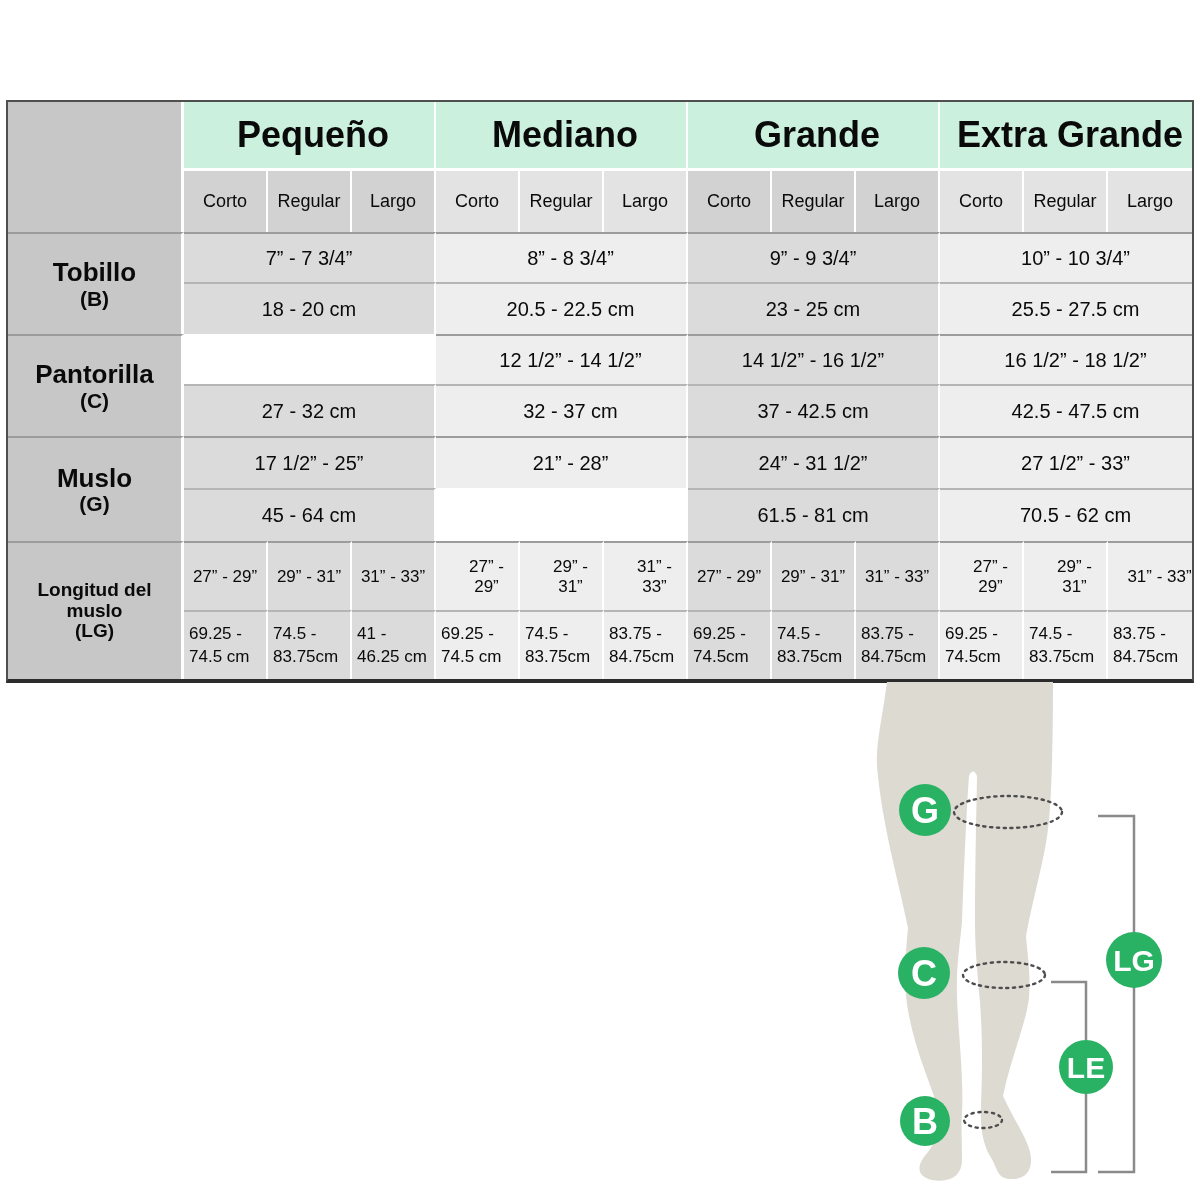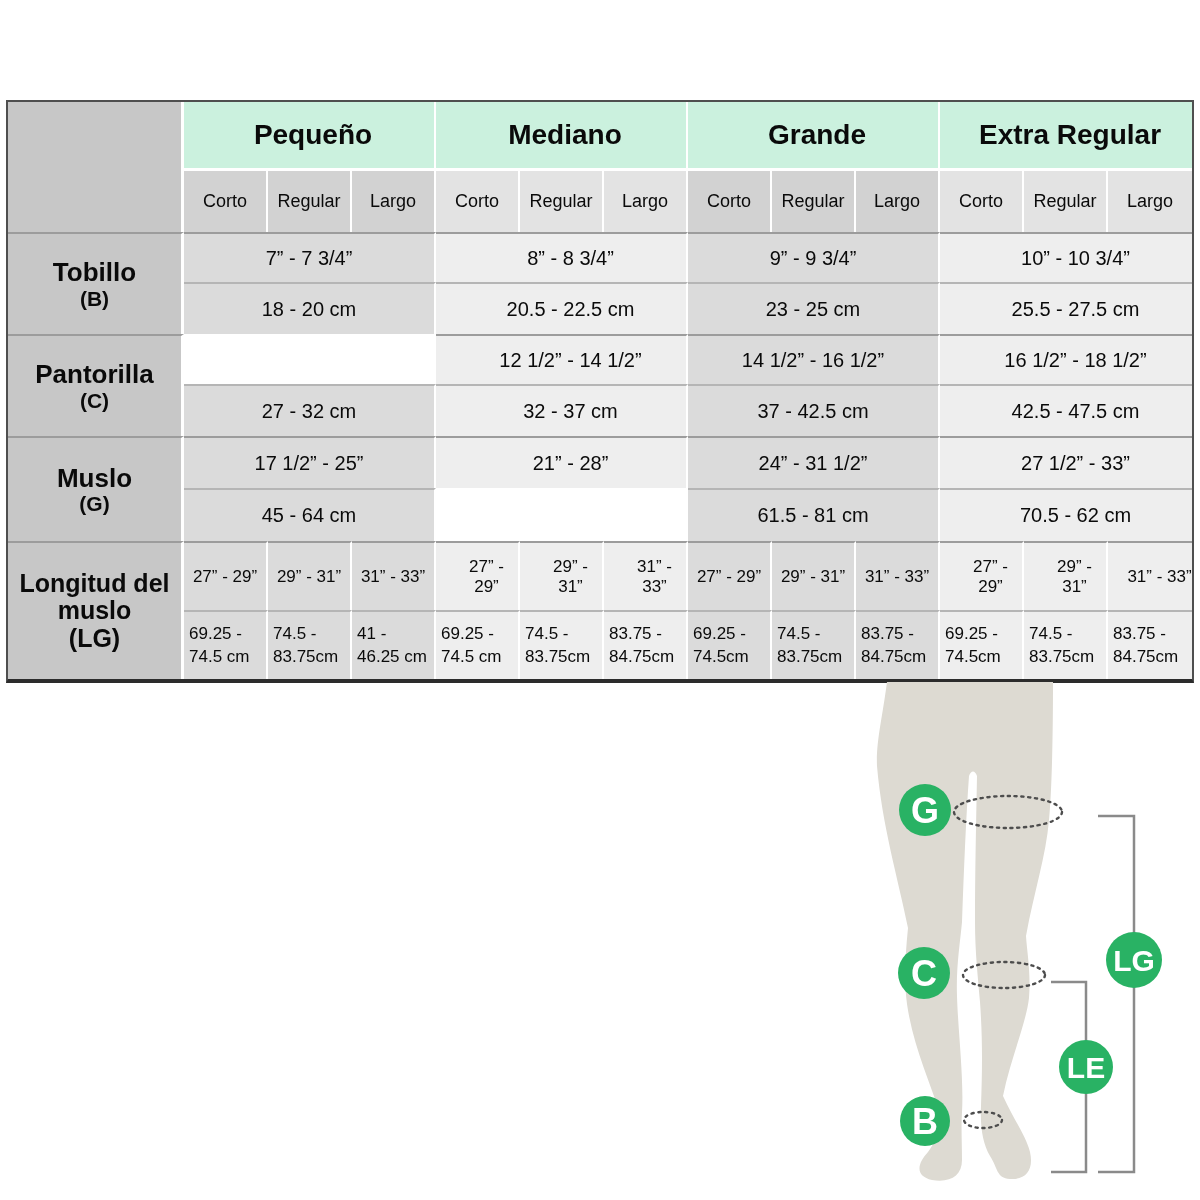--- a/index.html
+++ b/index.html
@@ -16,48 +16,48 @@
   .gd{background:#dbdbdb;}   
   .gl{background:#eeeeee;padding-left:19px;}   
   .sd{background:#d2d2d2;}   
   .sl{background:#e3e3e3;}   
   .grn{background:#cbf1de;}
   .wr2{border-right:2px solid #fff;}
   .wr3{border-right:3px solid #fff;}
   .tG{border-top:2px solid #9c9c9c;}
   .tl{border-top:2px solid #b5b5b5;}
   .tw{border-top:3px solid #ffffff;}
-  .hdr{font-weight:bold;font-size:28px;padding-left:8px;}
+  .hdr{font-weight:bold;font-size:36px;padding-left:8px;}
   .sub{font-size:18px;}
   .dat{font-size:20px;}
   .lgi{font-size:17px;}
   .lgc{font-size:17px;justify-content:flex-start;text-align:left;padding-left:5px;
        white-space:pre-line;line-height:1.3;}
   .lab{flex-direction:column;font-weight:bold;}
   .lab .l1{font-size:26px;line-height:1.1;}
   .lab .l2{font-size:21px;line-height:1.1;}
-  .lab.lg .l1{font-size:25px;}
+  .lab.lg .l1{font-size:19px;}
   
   #legs-diagram{position:absolute;left:840px;top:680px;width:360px;height:522px;}
   .badge-letter{font-family:"Liberation Sans","DejaVu Sans",sans-serif;font-weight:bold;
        fill:#ffffff;text-anchor:middle;}
 </style>
 </head>
 <body>
 
 <div id="page">
 
   <div id="size-table">
 
     <div class="c bgL wr3" style="grid-area:1/1/3/2"></div>
 
     <div class="c grn hdr wr2" style="grid-area:1/2/2/5">Pequeño</div>
     <div class="c grn hdr wr2" style="grid-area:1/5/2/8">Mediano</div>
     <div class="c grn hdr wr2" style="grid-area:1/8/2/11">Grande</div>
-    <div class="c grn hdr" style="grid-area:1/11/2/14">Extra Regular</div>
+    <div class="c grn hdr" style="grid-area:1/11/2/14">Extra Grande</div>
 
     <div class="c sd sub tw wr2" style="grid-area:2/2/3/3">Corto</div>
     <div class="c sd sub tw wr2" style="grid-area:2/3/3/4">Regular</div>
     <div class="c sd sub tw wr2" style="grid-area:2/4/3/5">Largo</div>
     <div class="c sl sub tw wr2" style="grid-area:2/5/3/6">Corto</div>
     <div class="c sl sub tw wr2" style="grid-area:2/6/3/7">Regular</div>
     <div class="c sl sub tw wr2" style="grid-area:2/7/3/8">Largo</div>
     <div class="c sd sub tw wr2" style="grid-area:2/8/3/9">Corto</div>
     <div class="c sd sub tw wr2" style="grid-area:2/9/3/10">Regular</div>
     <div class="c sd sub tw wr2" style="grid-area:2/10/3/11">Largo</div>

